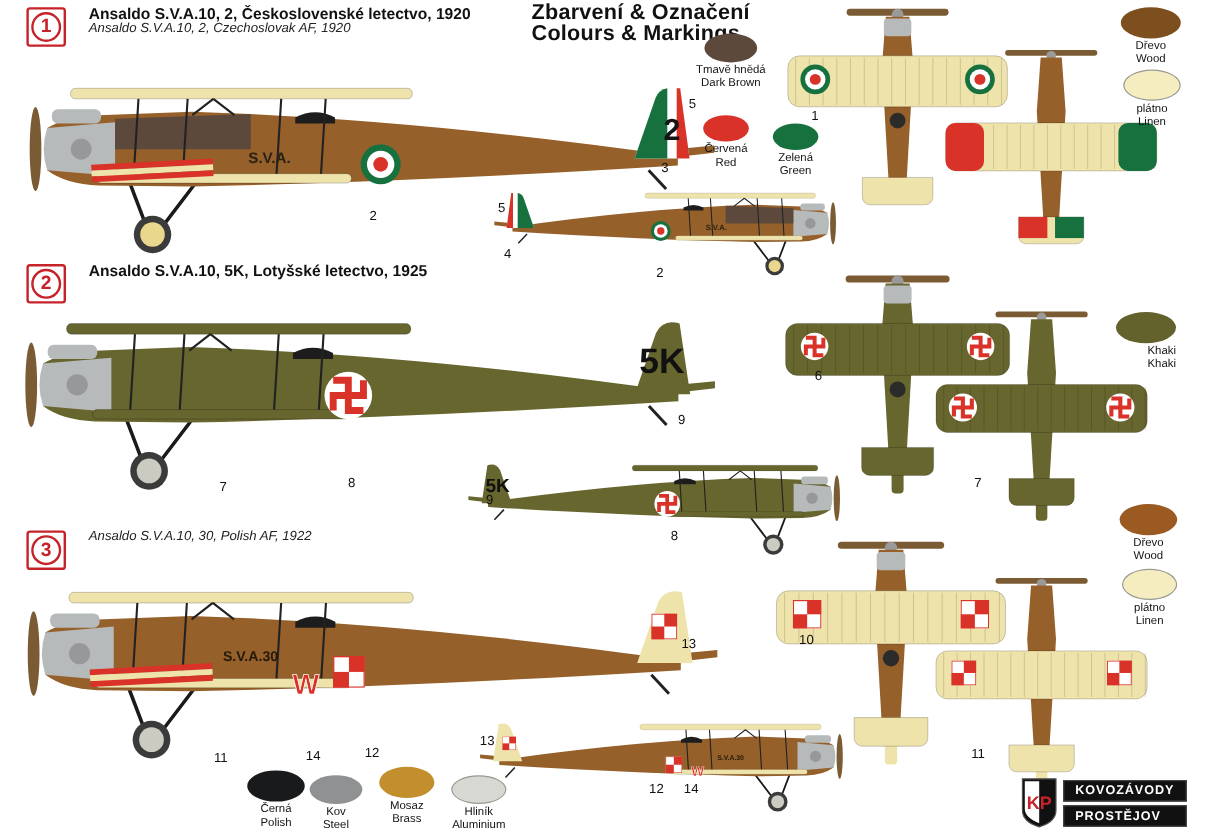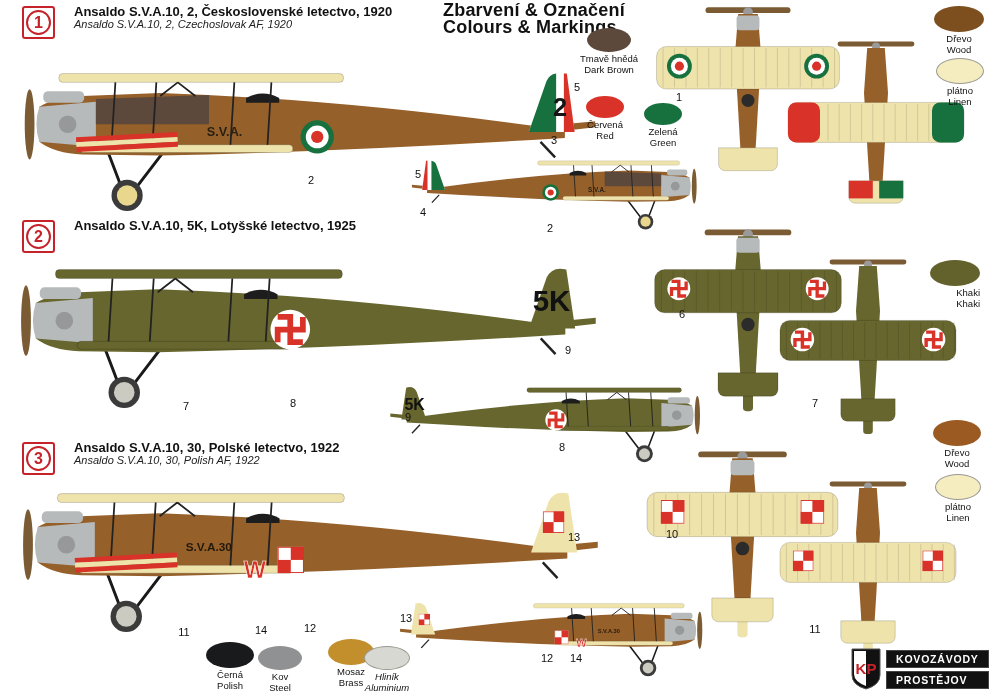--- a/index.html
+++ b/index.html
@@ -110,21 +110,20 @@
       <span class="circ">2</span>
     </div>
   <div class="titles" style="left:74px;top:219px">
     <div class="title-cz">Ansaldo S.V.A.10, 5K, Lotyšské letectvo, 1925</div>
   </div>
 
   <div class="badge" style="left:22px;top:442px">
       <span class="circ">3</span>
     </div>
   <div class="titles" style="left:74px;top:441px">
-    <div class="title-cz">Ansaldo S.V.A.10, 30, Polské letectvo, 1922</div>
     <div class="title-en">Ansaldo S.V.A.10, 30, Polish AF, 1922</div>
   </div>
 
   <svg class="plane s1" style="left:14px;top:52px" width="585" height="166" viewBox="0 0 600 170">
     <use href="#sym-side"></use>
     <g transform="rotate(-3 110 95)">
       <rect x="64" y="85" width="104" height="5" fill="var(--red)"></rect>
       <rect x="64" y="90" width="104" height="5" fill="var(--linen)"></rect>
       <rect x="64" y="95" width="104" height="5" fill="var(--red)"></rect>
     </g>
@@ -288,28 +287,28 @@
           <span>Polish</span>
         </span>
       </div>
       <div class="swatch" style="left: 258px; top: 646px;">
         <span class="blob" style="width: 44px; height: 24px; background: rgb(143, 145, 147);"></span>
         <span class="lab">
           <span>Kov</span>
           <span>Steel</span>
         </span>
       </div>
-      <div class="swatch" style="left: 328px; top: 639px; justify-content: space-between;">
+      <div class="swatch" style="left: 316px; top: 639px; justify-content: space-between;">
         <span class="blob" style="width: 46px; height: 26px; background: rgb(194, 143, 44);"></span>
         <span class="lab">
           <span>Mosaz</span>
           <span>Brass</span>
         </span>
       </div>
-      <div class="swatch" style="left: 364px; top: 646px; font-style: italic;">
+      <div class="swatch" style="left: 376px; top: 646px;">
         <span class="blob" style="width: 46px; height: 24px; background: rgb(216, 216, 210); border: 1px solid rgb(154, 154, 146);"></span>
         <span class="lab">
           <span>Hliník</span>
           <span>Aluminium</span>
         </span>
       </div>
     </div>
 
   <div>
       <span class="callout" style="left: 577px; top: 87px;">5</span>

